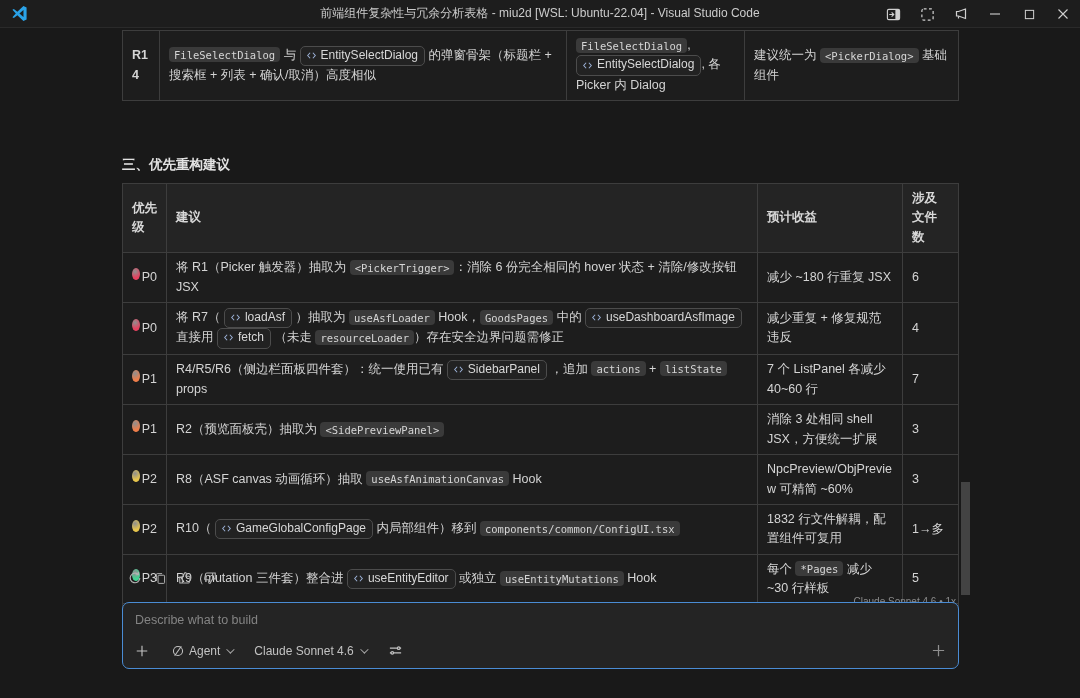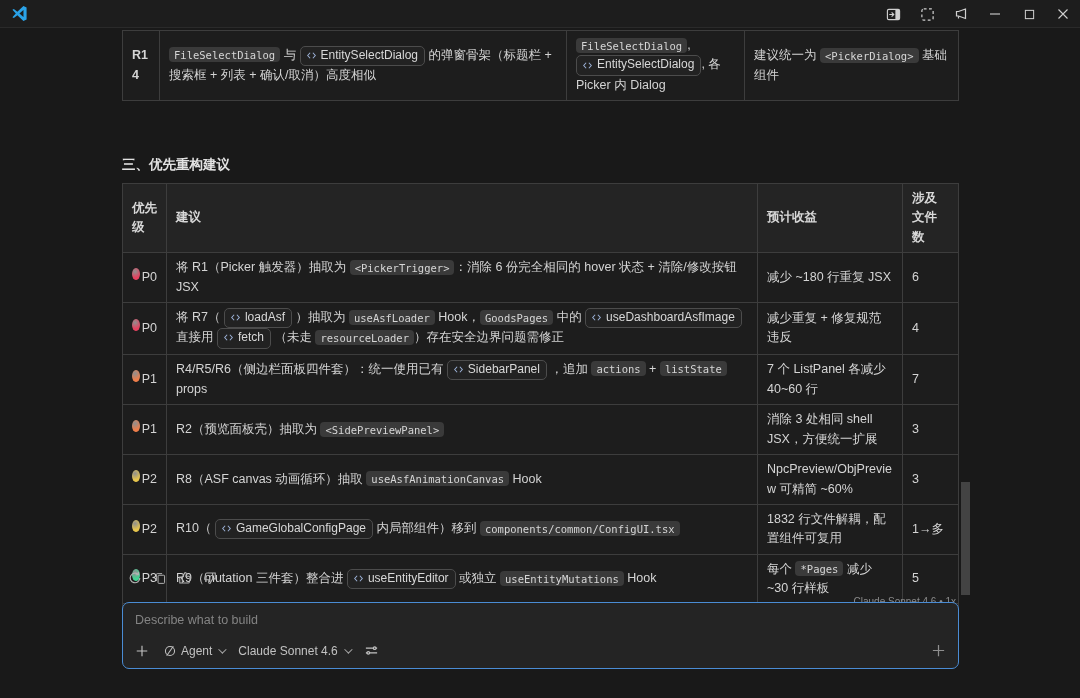--- a/index.html
+++ b/index.html
@@ -44,21 +44,21 @@
 
   
   .actions { position:absolute; top:570px; left:5px; display:flex; gap:9px; align-items:center; }
   .act-btn { width:16px; height:16px; color:#b4b4b4; display:flex; align-items:center; justify-content:center; }
   .model-note { position:absolute; top:573px; right:2px; font-size:10px; color:#8b8b8b;margin-top:23px; }
 
   
   .chat-input { position:absolute; top:602px; left:0; width:837px; height:67px;
     background:#242424; border:1px solid #4a8cd4; border-radius:7px; }
   .ci-placeholder { position:absolute; top:10px; left:12px; font-size:12.5px; color:#848484; }
-  .ci-controls { position:absolute; bottom:7px; left:8px; right:8px; display:flex; align-items:center; gap:6px; }
+  .ci-controls { position:absolute; bottom:7px; left:8px; right:8px; display:flex; align-items:center; gap:14px; }
   .ci-btn { display:flex; align-items:center; gap:4px; color:#c2c2c2; font-size:12px; padding:3px 4px; border-radius:4px; }
   .chev { width:6px; height:6px; border-right:1.3px solid #a8a8a8; border-bottom:1.3px solid #a8a8a8;
     transform:rotate(45deg) translateY(-2px); display:inline-block; margin-left:2px; }
   .ci-spacer { flex:1; }
 
   
   .bottom-bar { position:absolute; top:675px; left:6px; display:flex; align-items:flex-end; gap:18px;margin-top:24px; }
   .bb-item { display:flex; align-items:center; gap:5px; color:#9d9d9d; font-size:11.5px; }
 
   .scroll-thumb { position:absolute; left:961px; top:482px; width:9px; height:113px; background:#434343; }
@@ -67,20 +67,21 @@
 <body>
 
 <div class="window">
 
   <div class="titlebar">
     <div class="tb-logo">
       <svg width="17" height="17" viewBox="0 0 24 24">
         <path fill="#2aa3e8" d="M17.5 1.5 L9 9.5 L4 5.8 L2 6.8 L6.8 12 L2 17.2 L4 18.2 L9 14.5 L17.5 22.5 L22 20.3 V3.7 Z M17.6 7.2 V16.8 L11.9 12 Z"></path>
       </svg>
     </div>
+    <div class="tb-title">前端组件复杂性与冗余分析表格 - miu2d [WSL: Ubuntu-22.04] - Visual Studio Code</div>
     <div class="tb-right">
       <div class="tb-ic">
         <svg width="15" height="15" viewBox="0 0 16 16" fill="none" stroke="#d0d0d0" stroke-width="1.2">
           <rect x="1.5" y="2.5" width="13" height="11" rx="1.5"></rect>
           <rect x="10" y="3" width="4" height="10" fill="#d0d0d0" stroke="none"></rect>
           <path d="M3.5 8 H8 M6 5.7 L8.3 8 L6 10.3"></path>
         </svg>
       </div>
       <div class="tb-ic">
         <svg width="15" height="15" viewBox="0 0 16 16" fill="none" stroke="#d0d0d0" stroke-width="1.3">

